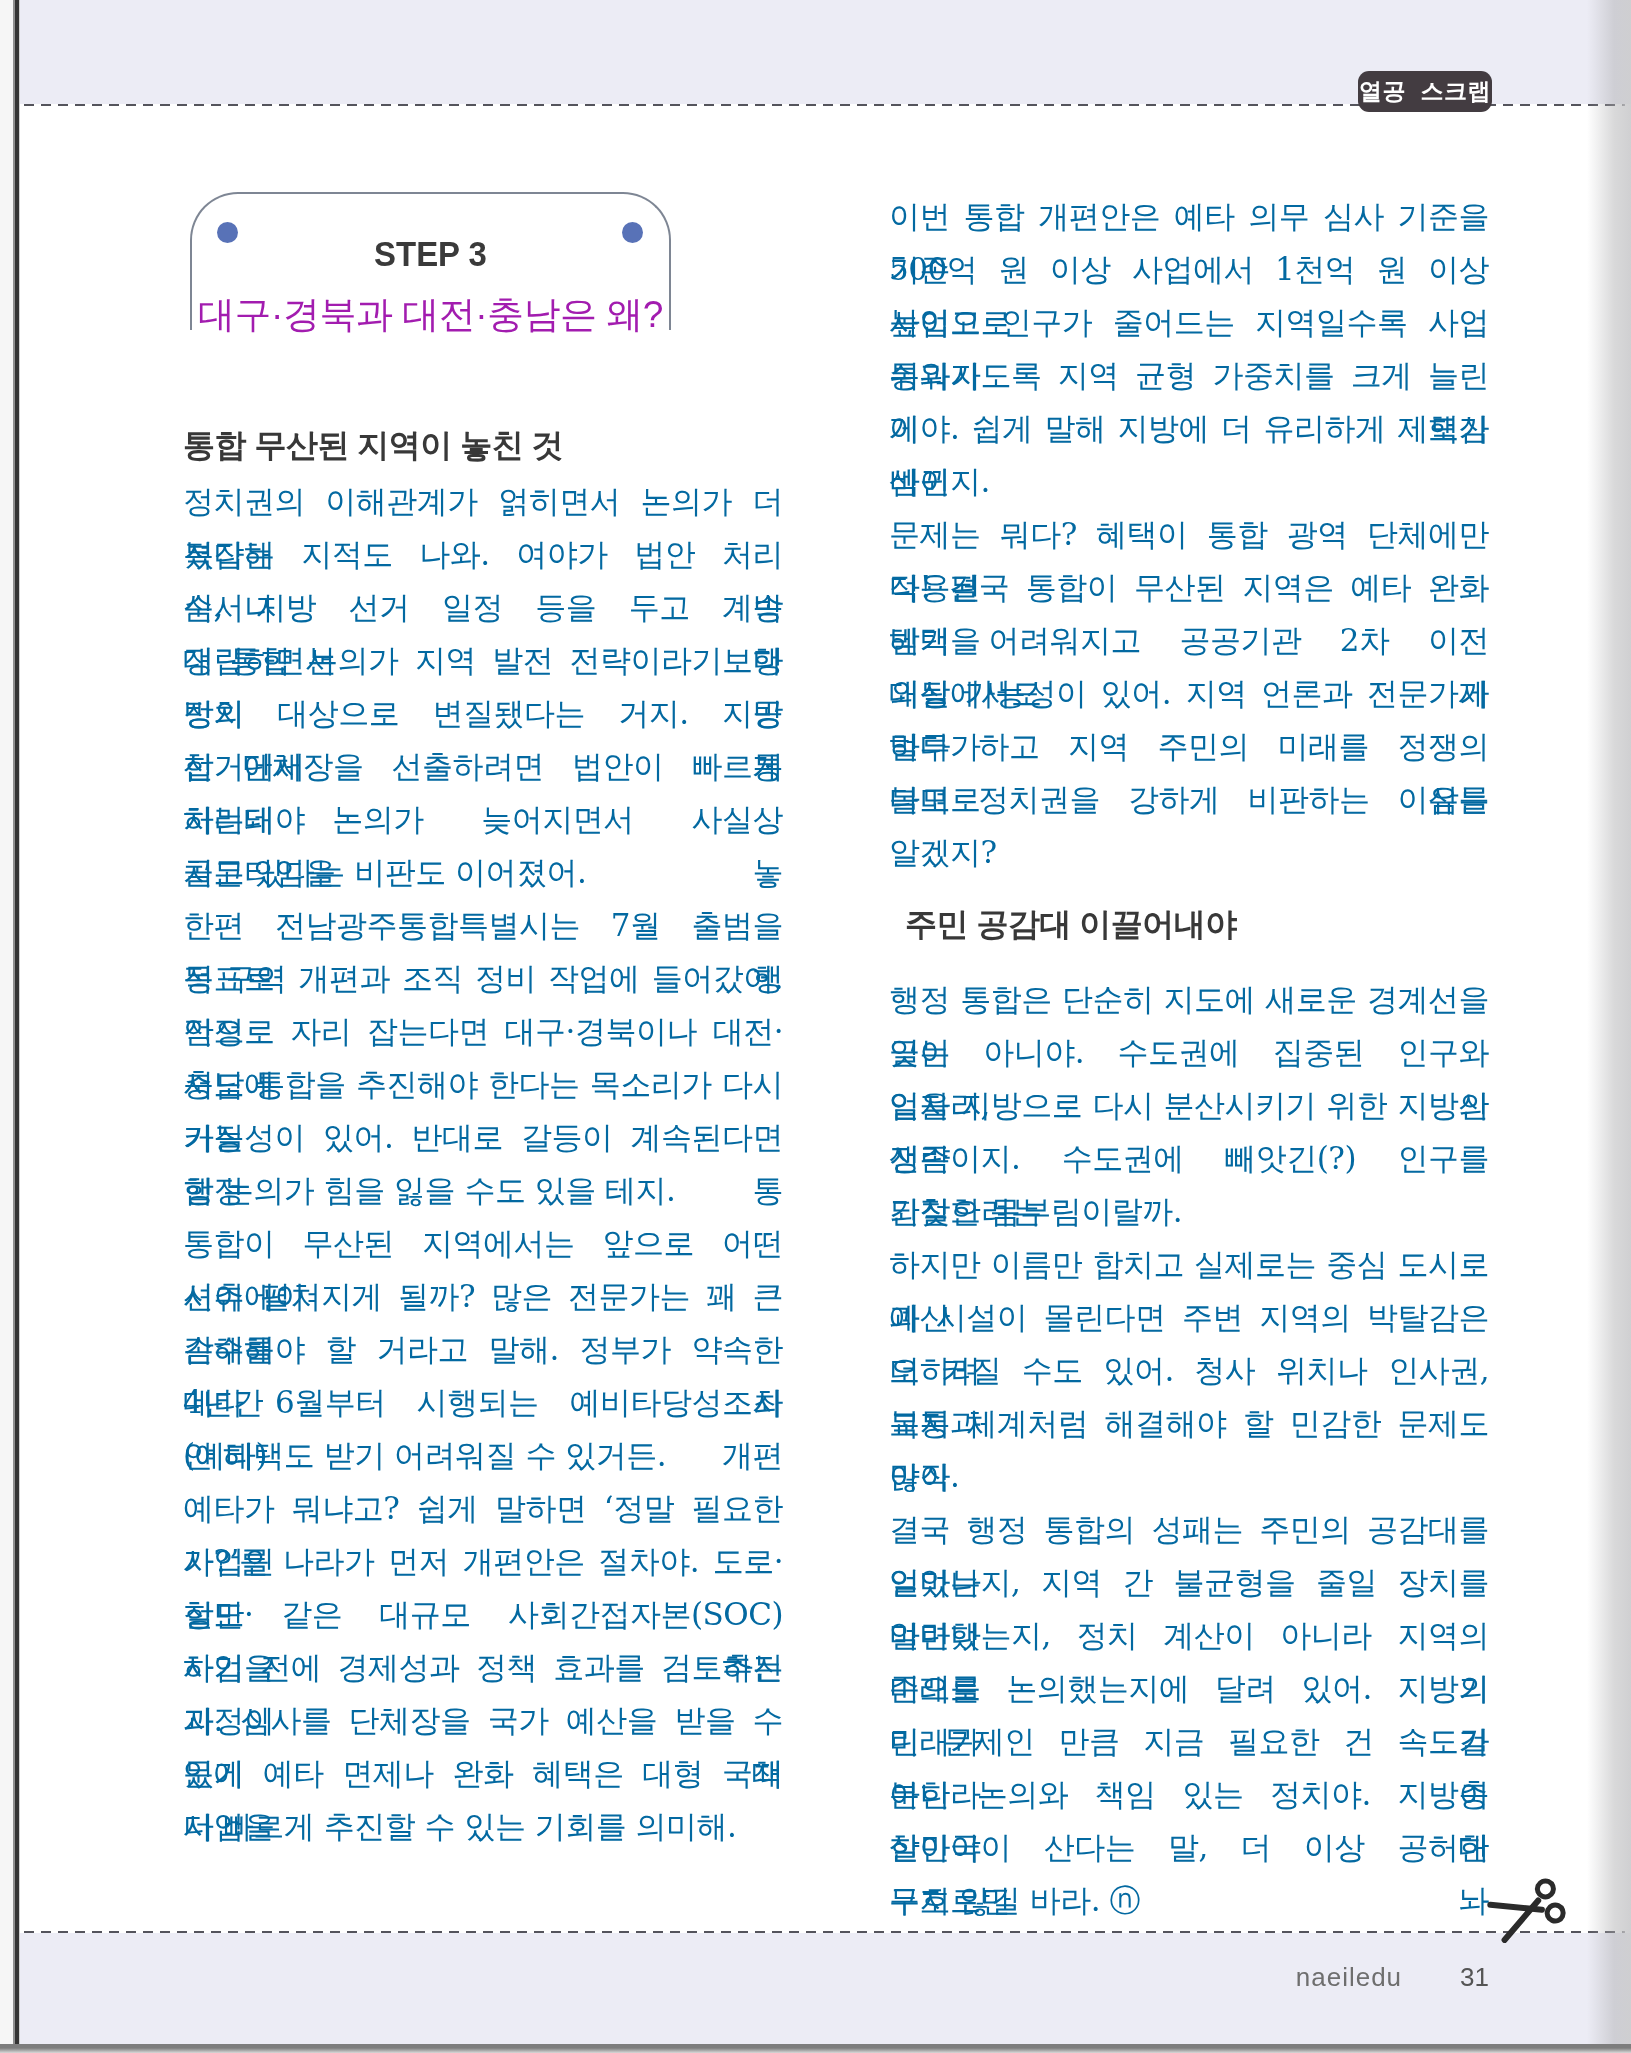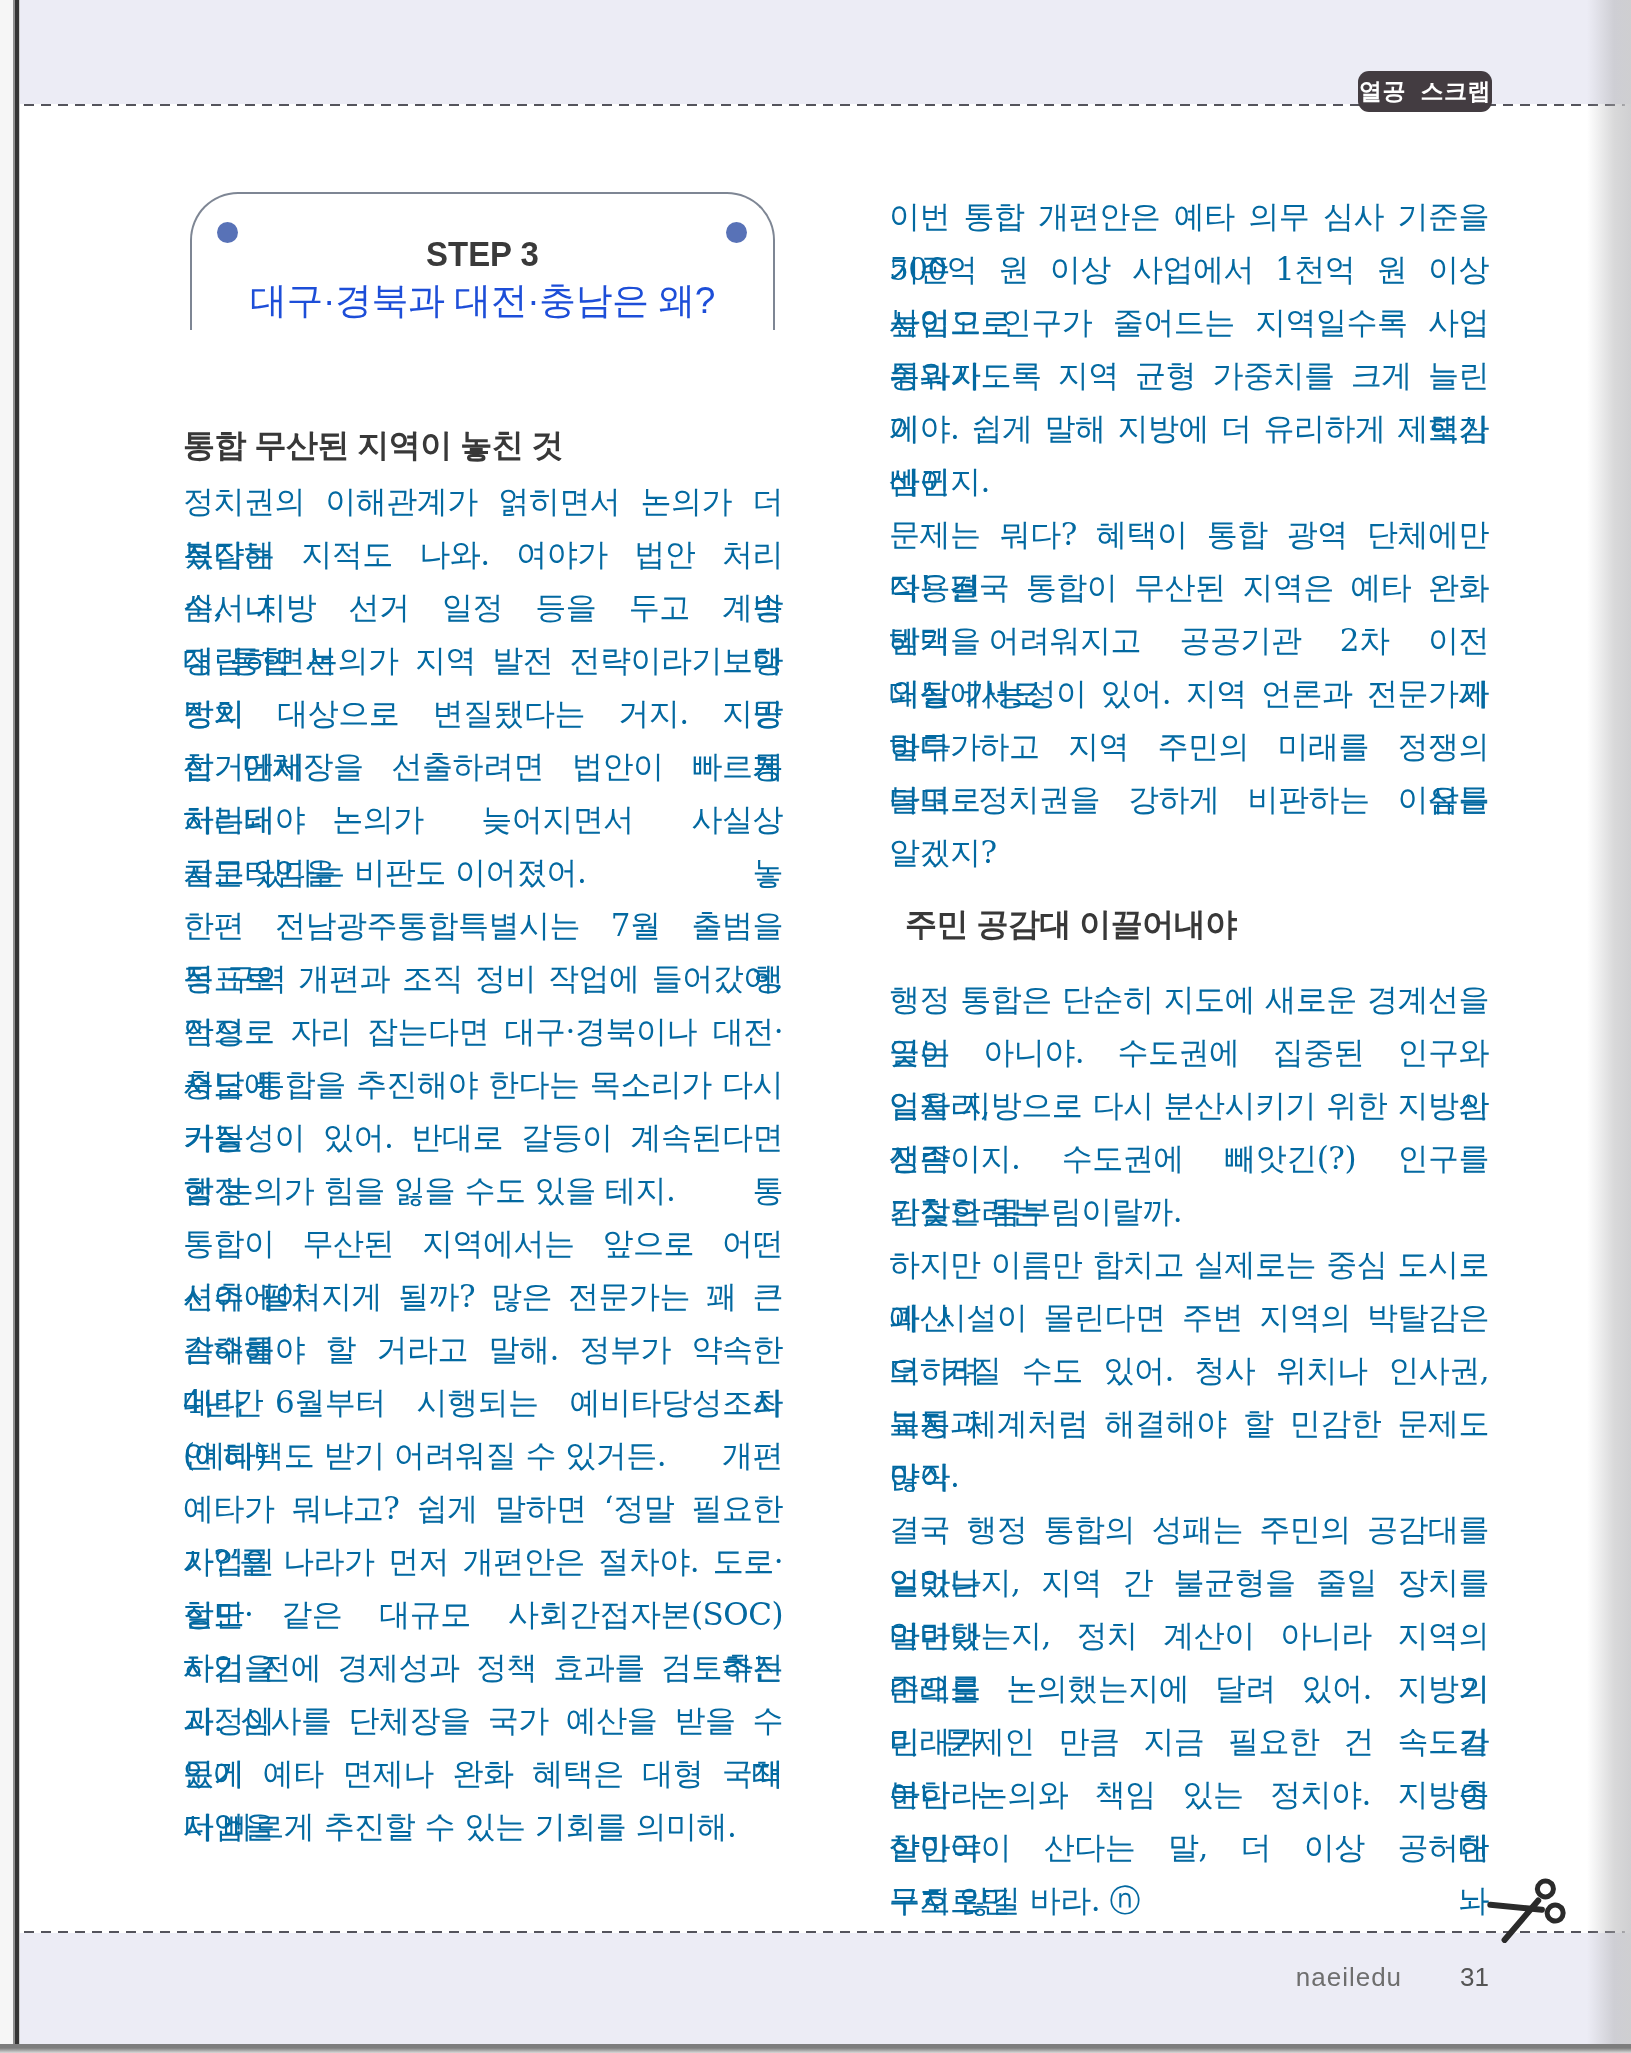--- a/index.html
+++ b/index.html
@@ -15,29 +15,29 @@
   .dash-top{top:104px;}
   .dash-bottom{top:1931px;}
   
   .badge{
     position:absolute;left:1358px;top:71px;width:134px;height:41px;z-index:4;
     background:#433c41;border-radius:11px;display:flex;align-items:center;justify-content:center;
     color:#ffffff;font-weight:700;font-size:23px;letter-spacing:0.5px;font-family:Liberation Mono, monospace;
   }
   
   .stepbox{
-    position:absolute;left:190px;top:192px;width:585px;height:138px;box-sizing:border-box;
+    position:absolute;left:190px;top:192px;width:481px;height:138px;box-sizing:border-box;
     border-top:2px solid #7e8694;border-left:2px solid #7e8694;border-right:2px solid #7e8694;
     border-radius:48px 48px 0 0;text-align:center;
   }
   .dot{position:absolute;width:21px;height:21px;border-radius:50%;background:#5872b7;top:28px;}
   .dot-l{left:25px;} .dot-r{right:26px;}
   .step-label{margin-top:40px;font-size:35px;font-weight:800;color:#3a3a3a;letter-spacing:0;
     transform:scaleX(0.94);transform-origin:center;}
-  .step-title{margin-top:2px;font-size:37px;font-weight:500;color:#1d4ed8;letter-spacing:-0.5px;}
+  .step-title{margin-top:16px;font-size:37px;font-weight:500;color:#a21caf;letter-spacing:-0.5px;}
   
   .col{position:absolute;width:600px;}
   .col-left{left:183px;top:392px;margin-top:31px;}
   .col-right{left:889px;top:190px;}
   .col h2{
     margin:0;font-size:32px;line-height:44px;font-weight:800;color:#383838;
     letter-spacing:-0.5px;font-family:"Liberation Sans",sans-serif;
   }
   .col-left h2{margin-bottom:8px;}
   .col-right h2{margin-top:76px;margin-bottom:27px;margin-left:16px;}

